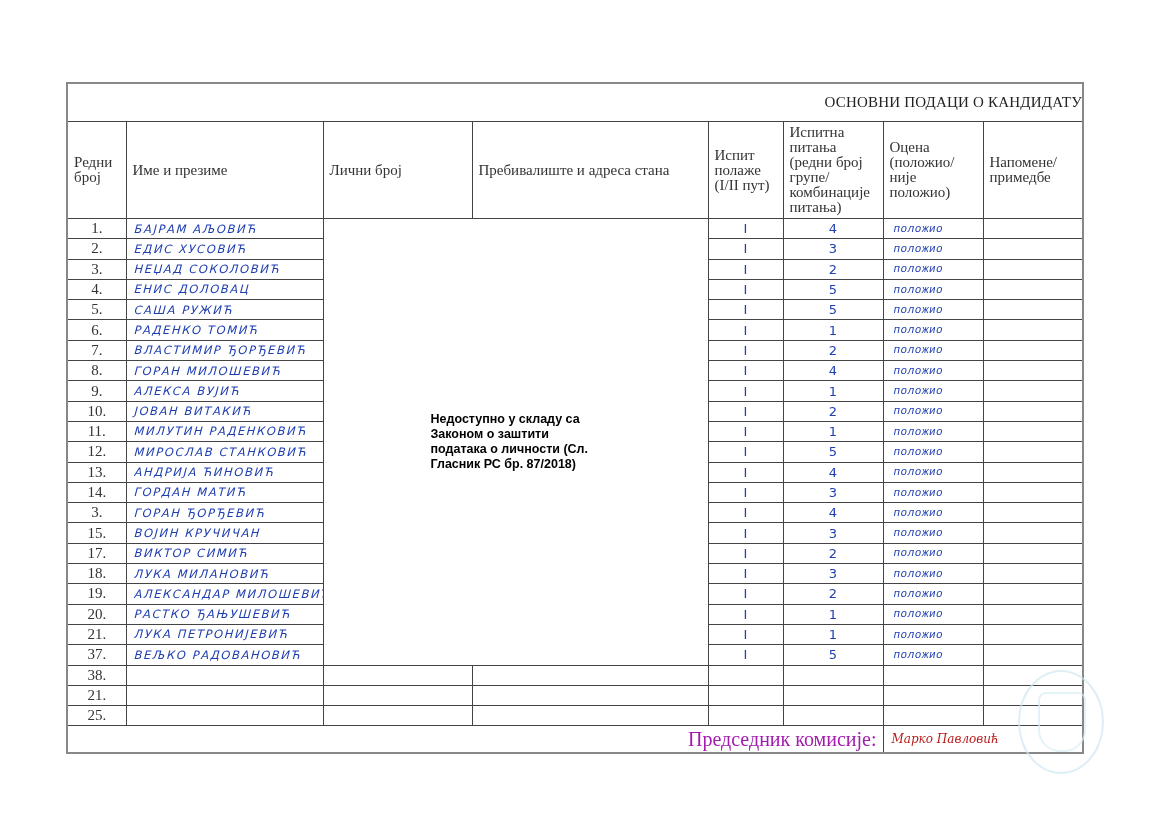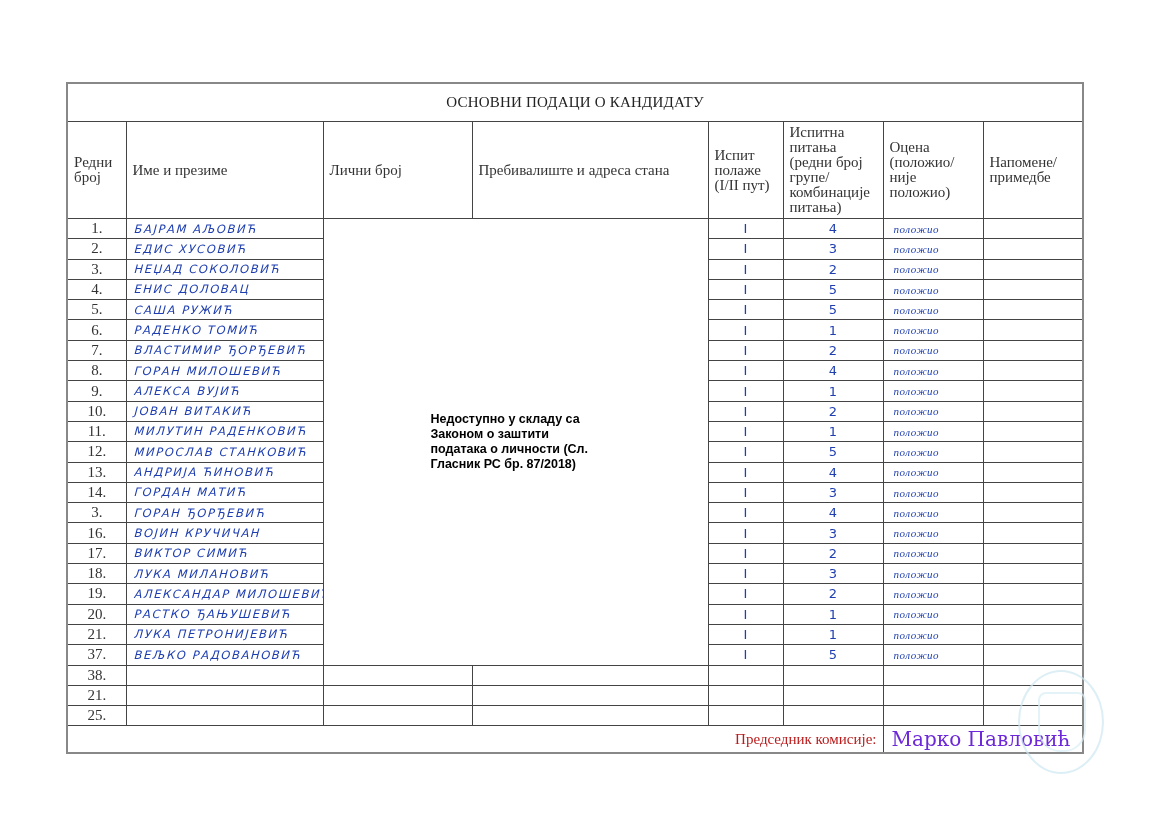--- a/index.html
+++ b/index.html
@@ -2,32 +2,32 @@
 <html><head>
   <meta charset="utf-8">
   <style>
     html, body { margin: 0; padding: 0; background: #ffffff; }
     body { width: 1164px; height: 826px; position: relative; overflow: hidden;
            font-family: "Liberation Serif", serif; color: #222; }
     .sheet { position: absolute; left: 66px; top: 82px; width: 1016px; }
     table.form { border-collapse: collapse; width: 1016px; table-layout: fixed; }
     table.form td, table.form th { border: 1px solid #444; padding: 0; }
     .outer { border: 2px solid #888 !important; }
-    .title-cell { height: 37px; text-align: center; font-size: 15px; font-weight: normal; letter-spacing: 0.2px; }
+    .title-cell { height: 37px; text-align: right; font-size: 15px; font-weight: normal; letter-spacing: 0.2px; }
     .hdr { height: 96px; font-size: 15px; font-weight: normal; text-align: left; vertical-align: middle; padding: 0 6px !important; line-height: 15px; color: #333; }
     .row td { height: 19.3px; }
     .num { text-align: center; font-size: 15px; color: #333; }
     .hand { font-family: "DejaVu Sans", sans-serif; color: #1f3fb0; font-size: 11.5px; letter-spacing: 1.6px; font-style: italic; padding-left: 8px !important; white-space: nowrap; overflow: hidden; transform: skewX(-4deg); }
     .hand-c { font-family: "DejaVu Sans", sans-serif; color: #1f3fb0; font-size: 13px; text-align: center; }
-    .grade { font-family: Liberation Serif, serif; color: #1f3fb0; font-size: 11px; letter-spacing: 0.5px; font-style: italic; padding-left: 10px !important; }
+    .grade { font-family: Liberation Mono, monospace; color: #1f3fb0; font-size: 11px; letter-spacing: 0.5px; font-style: italic; padding-left: 10px !important; }
     .redacted { text-align: center; vertical-align: middle; font-family: "Liberation Sans", sans-serif; font-weight: bold; font-size: 12.5px; line-height: 15px; color: #000000; }
     .redacted span { display: inline-block; text-align: left; width: 170px; }
     .footer td { height: 26px; }
-    .footer-label { text-align: right; font-size: 15px; padding-right: 6px !important; color: #b91c1c; }
-    .signature { font-family: "DejaVu Serif", serif; color: #6d28d9; font-size: 20px; padding-left: 8px !important; white-space: nowrap; }
+    .footer-label { text-align: right; font-size: 20px; padding-right: 6px !important; color: #a21caf; }
+    .signature { font-family: "DejaVu Serif", serif; font-style: italic; color: #b91c1c; font-size: 12px; padding-left: 8px !important; white-space: nowrap; }
     .stamp { position: absolute; left: 1018px; top: 670px; width: 82px; height: 100px; border-radius: 50%; border: 2px solid #cfe8f2; opacity: 0.7; }
     .stamp::after { content: ""; position: absolute; left: 18px; top: 20px; width: 44px; height: 56px; border: 2px solid #d8eef6; border-radius: 8px 8px 22px 22px; }
   </style>
 </head>
 <body>
 
 <div class="sheet">
   <table class="form outer">
     <colgroup>
       <col style="width:59px">
@@ -170,21 +170,21 @@
         </tr>
         <tr class="row">
           <td class="num">3.</td>
           <td class="hand">ГОРАН ЂОРЂЕВИЋ</td>
           <td class="hand-c">I</td>
           <td class="hand-c">4</td>
           <td class="grade">положио</td>
           <td class=""></td>
         </tr>
         <tr class="row">
-          <td class="num">16.</td>
+          <td class="num">15.</td>
           <td class="hand">ВОЈИН КРУЧИЧАН</td>
           <td class="hand-c">I</td>
           <td class="hand-c">3</td>
           <td class="grade">положио</td>
           <td class=""></td>
         </tr>
         <tr class="row">
           <td class="num">17.</td>
           <td class="hand">ВИКТОР СИМИЋ</td>
           <td class="hand-c">I</td>

